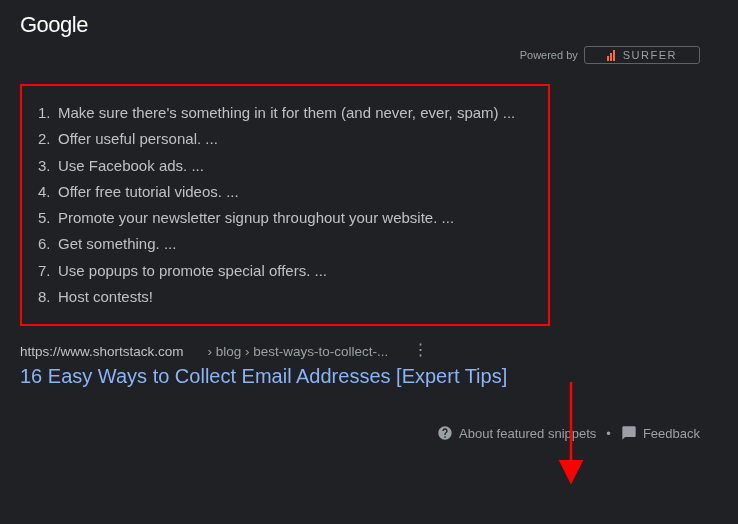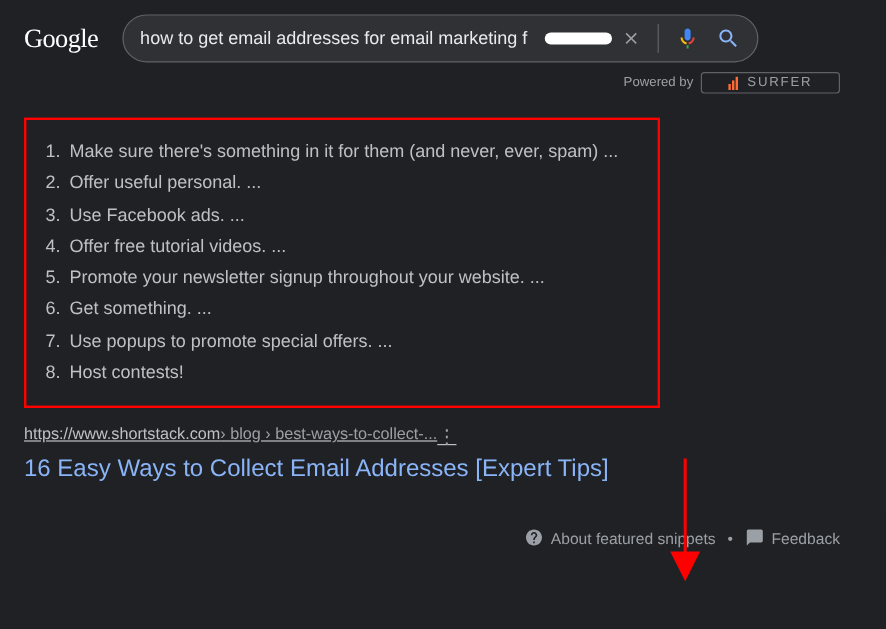--- a/index.html
+++ b/index.html
@@ -14,21 +14,21 @@
   .header {
     display: flex;
     align-items: center;
     padding: 12px 20px 4px 20px;
     gap: 20px;
   }
   .logo {
     font-size: 22px;
     font-weight: 500;
     color: #fff;
-    font-family: Liberation Serif, serif;
+    font-family: Liberation Sans, sans-serif;
     letter-spacing: -0.5px;
   }
   .search-box {
     flex: 1;
     display: flex;
     align-items: center;
     background: #303134;
     border: 1px solid #5f6368;
     border-radius: 24px;
     height: 40px;
@@ -135,23 +135,22 @@
     color: #8ab4f8;
     font-size: 13.5px;
     margin-top: 14px;
     cursor: pointer;
   }
   .result-url {
     margin-top: 14px;
     color: #bdc1c6;
     font-size: 13.5px;
     display: flex;
-    align-items: flex-start;
-    gap: 0;
-    text-decoration: underline;
+    align-items: flex-end;
+    gap: 24px;
   }
   .result-url .crumbs {
     color: #9aa0a6;
   }
   .three-dots {
     color: #9aa0a6;
     cursor: pointer;
     font-size: 16px;
   }
   .result-title {
@@ -182,45 +181,20 @@
     left: 556px;
     top: 378px;
     pointer-events: none;
   }
 </style>
 </head>
 <body>
 
 <div class="header">
   <div class="logo">Google</div>
-  <div class="search-box">
-    <input class="search-input" value="how to get email addresses for email marketing f" style="">
-    <div class="search-redact"></div>
-    <div class="search-icons">
-      <div class="icon-btn">
-        <svg width="16" height="16" viewBox="0 0 24 24">
-            <path fill="#9aa0a6" d="M19 6.41L17.59 5 12 10.59 6.41 5 5 6.41 10.59 12 5 17.59 6.41 19 12 13.41 17.59 19 19 17.59 13.41 12z"></path>
-          </svg>
-      </div>
-      <div class="divider"></div>
-      <div class="icon-btn">
-        <svg width="20" height="20" viewBox="0 0 24 24">
-            <path fill="#4285f4" d="M12 14c1.66 0 3-1.34 3-3V5c0-1.66-1.34-3-3-3S9 3.34 9 5v6c0 1.66 1.34 3 3 3z"></path>
-            <path fill="#34a853" d="M11 18.92h2V22h-2z"></path>
-            <path fill="#fbbc04" d="M7 11h-2c0 3.53 2.61 6.43 6 6.92v-2.02c-2.28-.46-4-2.48-4-4.9z"></path>
-            <path fill="#ea4335" d="M17 11c0 2.42-1.72 4.44-4 4.9v2.02c3.39-.49 6-3.39 6-6.92h-2z"></path>
-          </svg>
-      </div>
-      <div class="icon-btn">
-        <svg width="20" height="20" viewBox="0 0 24 24">
-            <path fill="#8ab4f8" d="M15.5 14h-.79l-.28-.27C15.41 12.59 16 11.11 16 9.5 16 5.91 13.09 3 9.5 3S3 5.91 3 9.5 5.91 16 9.5 16c1.61 0 3.09-.59 4.23-1.57l.27.28v.79l5 4.99L20.49 19l-4.99-5zm-6 0C7.01 14 5 11.99 5 9.5S7.01 5 9.5 5 14 7.01 14 9.5 11.99 14 9.5 14z"></path>
-          </svg>
-      </div>
-    </div>
-  </div>
 </div>
 
 <div class="powered">
   <span>Powered by</span>
   <span class="surfer-badge">
     <span class="surfer-icon">
       <span style="height:5px"></span>
         <span style="height:8px"></span>
         <span style="height:11px"></span>
     </span>

